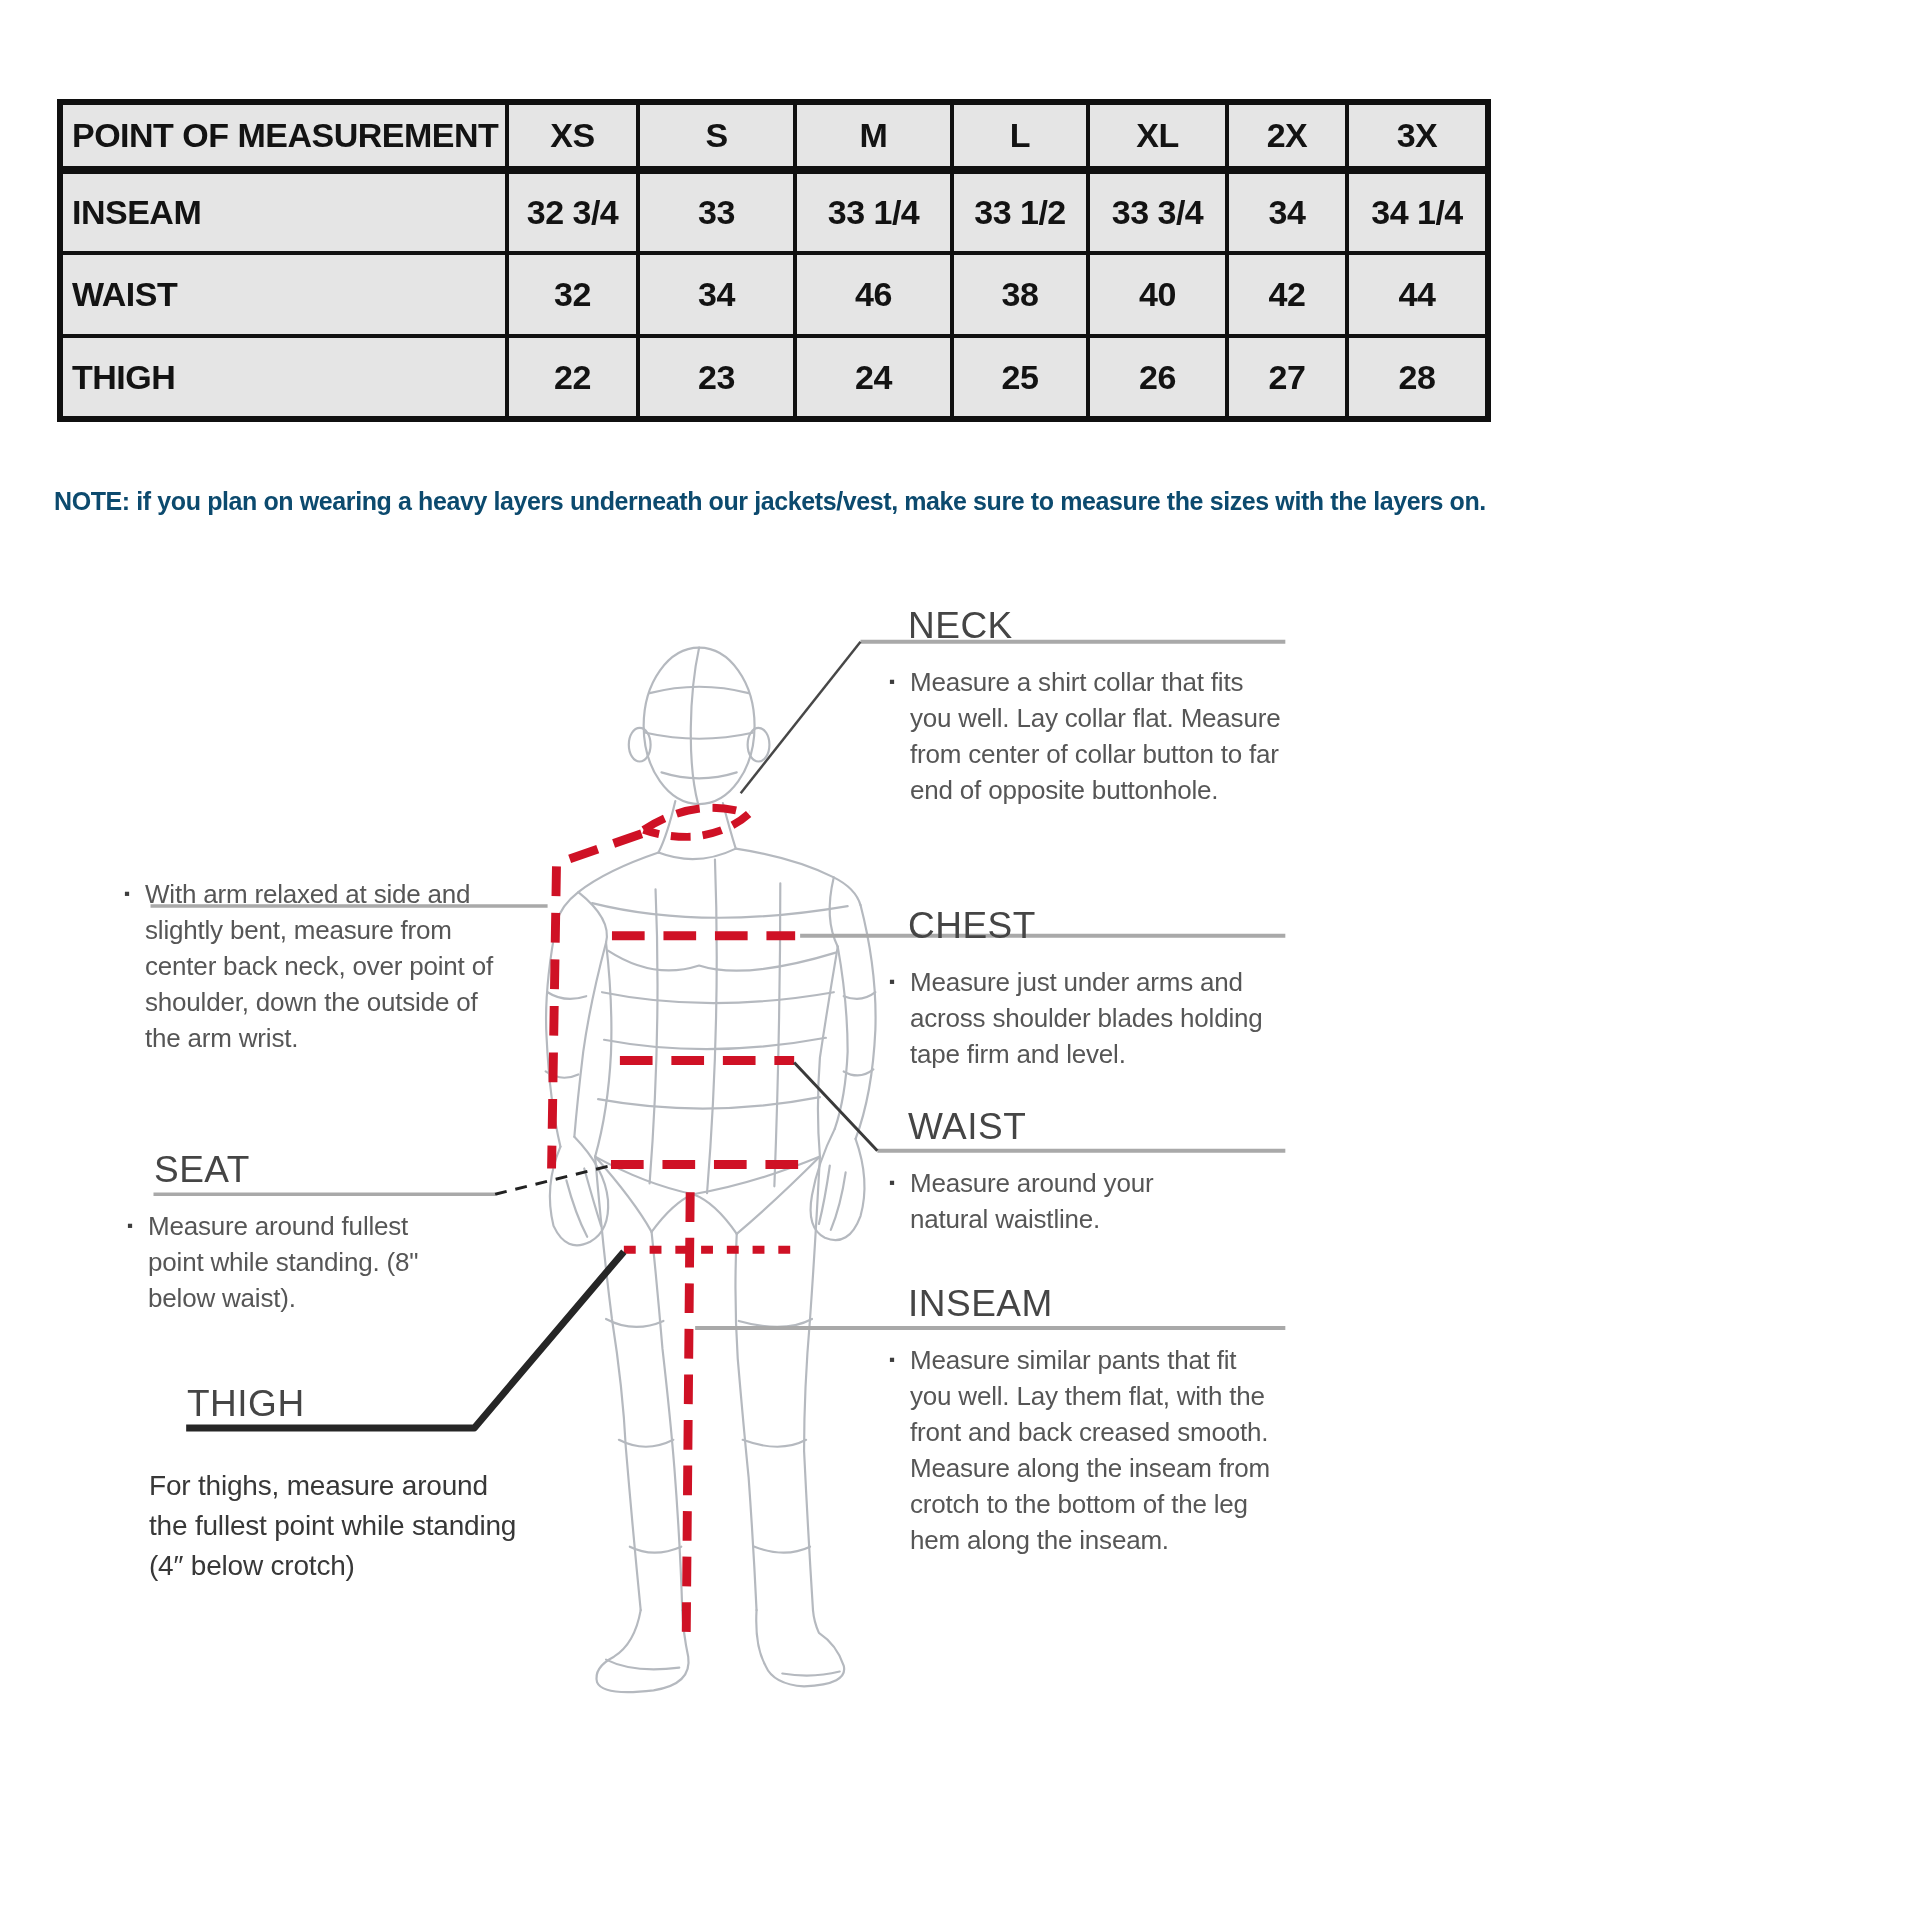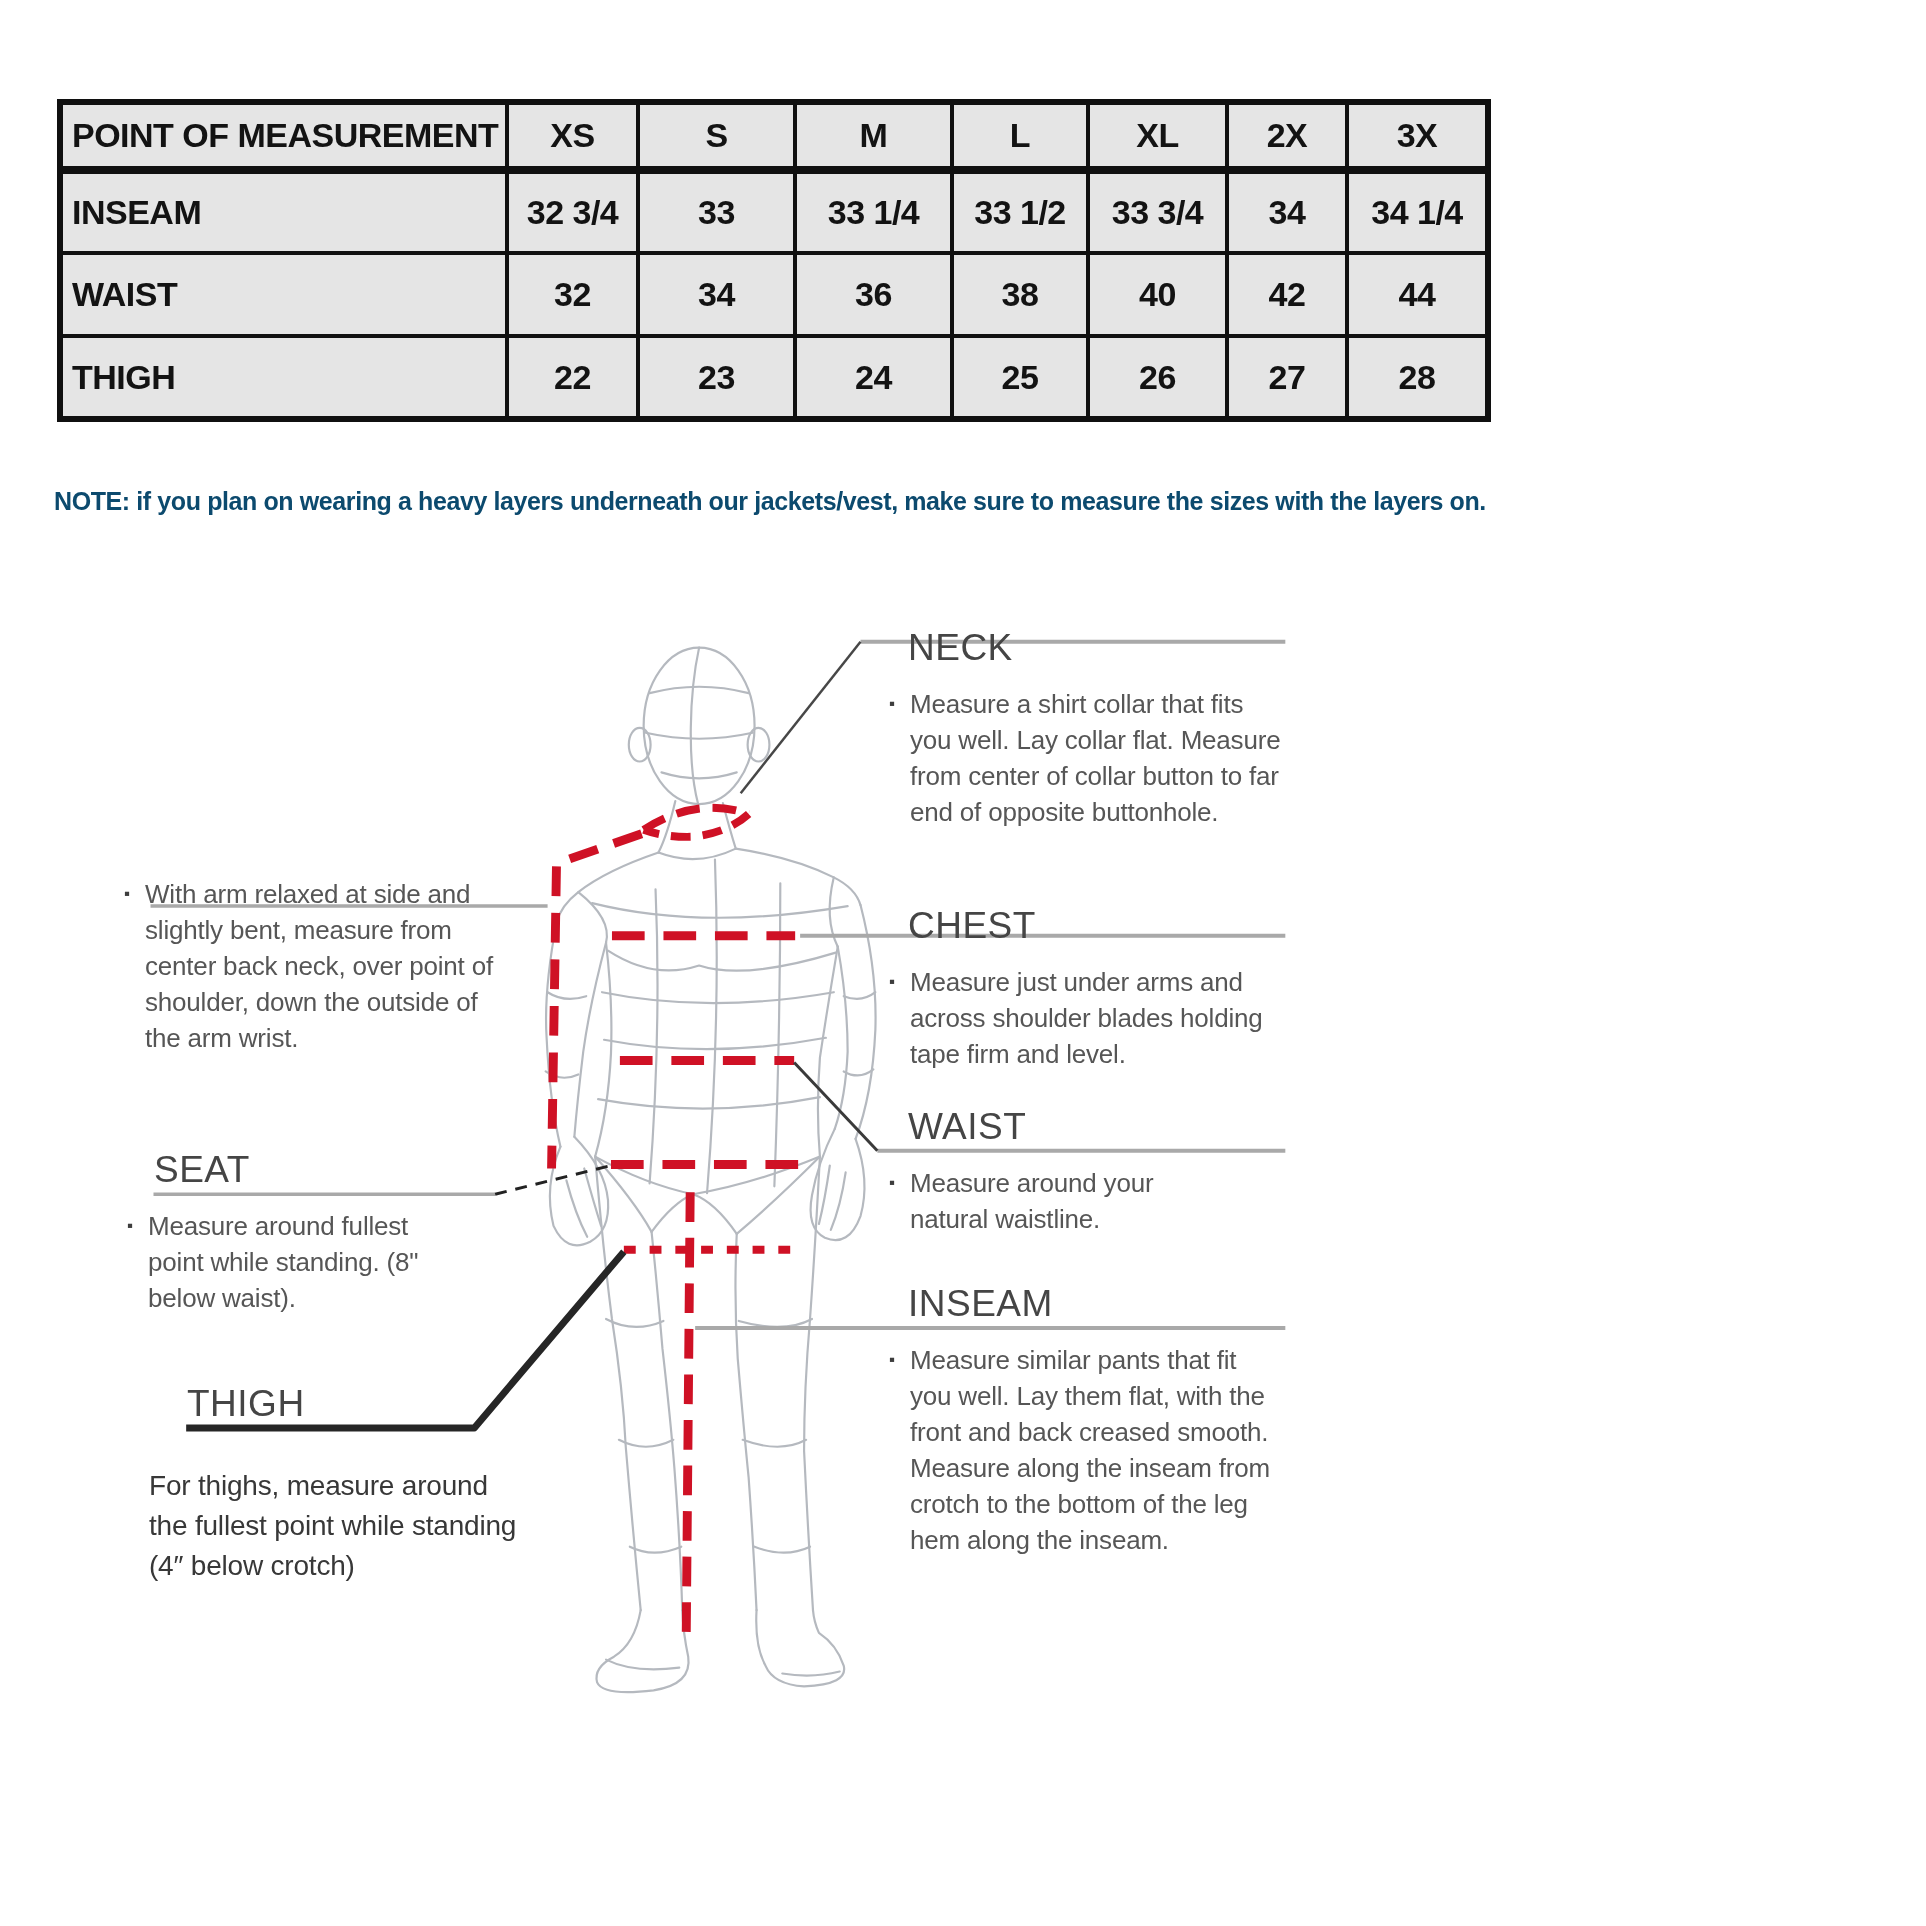--- a/index.html
+++ b/index.html
@@ -93,21 +93,21 @@
             <td>33 1/4</td>
             <td>33 1/2</td>
             <td>33 3/4</td>
             <td>34</td>
             <td>34 1/4</td>
           </tr>
           <tr>
             <td class="first">WAIST</td>
             <td>32</td>
             <td>34</td>
-            <td>36</td>
+            <td>46</td>
             <td>38</td>
             <td>40</td>
             <td>42</td>
             <td>44</td>
           </tr>
           <tr>
             <td class="first">THIGH</td>
             <td>22</td>
             <td>23</td>
             <td>24</td>
@@ -212,21 +212,21 @@
     </g>
 
     <g>
       <path class="leader" stroke="#474747" stroke-width="2.5" d="M869,648 L748,801"></path>
       <path class="leader" stroke="#3a3a3a" stroke-width="3" d="M802,1073 L886,1162"></path>
       <path class="leader" stroke="#222222" stroke-width="3" stroke-dasharray="12 9" d="M500,1206 L617,1177"></path>
       <path class="leader" stroke="#262626" stroke-width="7" fill="none" stroke-linejoin="round" d="M188,1442 L479,1442 L630,1264"></path>
     </g>
   </svg>
 
-  <div class="mlabel" style="left:889px;top:626px;width:396px;">
+  <div class="mlabel" style="left:889px;top:604px;width:396px;">
     <span class="title" style="margin-left:19px;">NECK</span>
     <div class="descrow">
       <span class="bullet">▪</span>
       <div class="desc" style="width:388px;">Measure a shirt collar that fits you well. Lay collar flat. Measure from center of collar button to far end of opposite buttonhole.</div>
     </div>
   </div>
 
   <div class="mlabel" style="left:124px;top:860px;width:426px;">
     <div class="descrow">
       <span class="bullet">▪</span>

